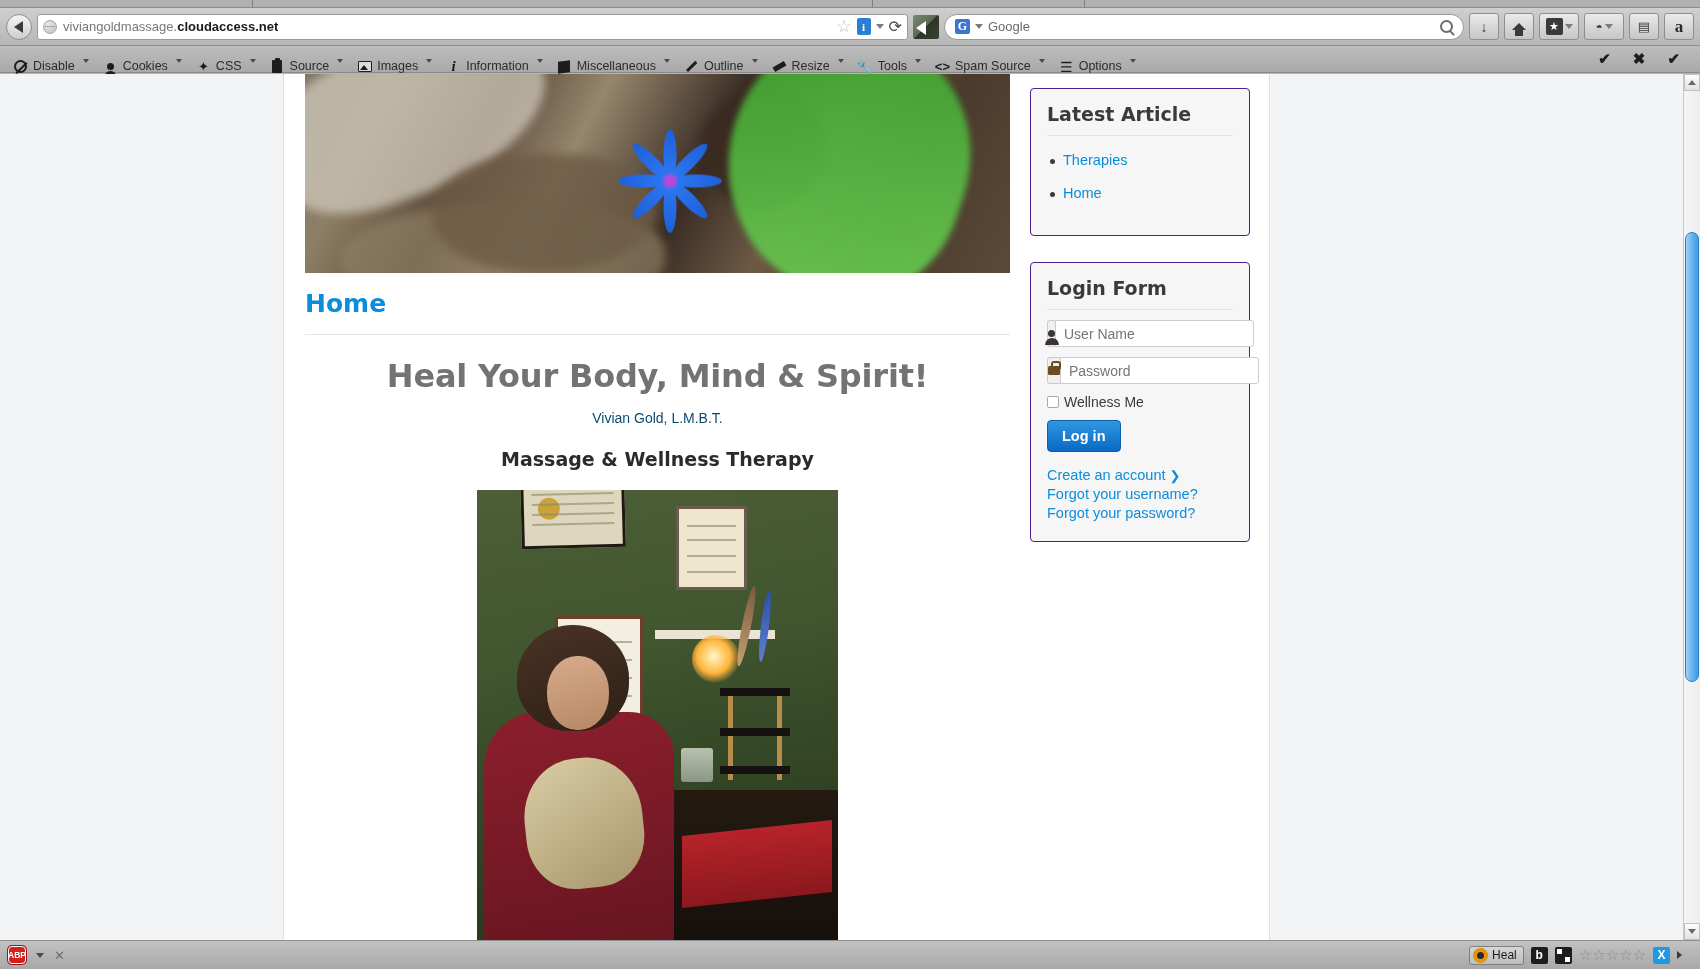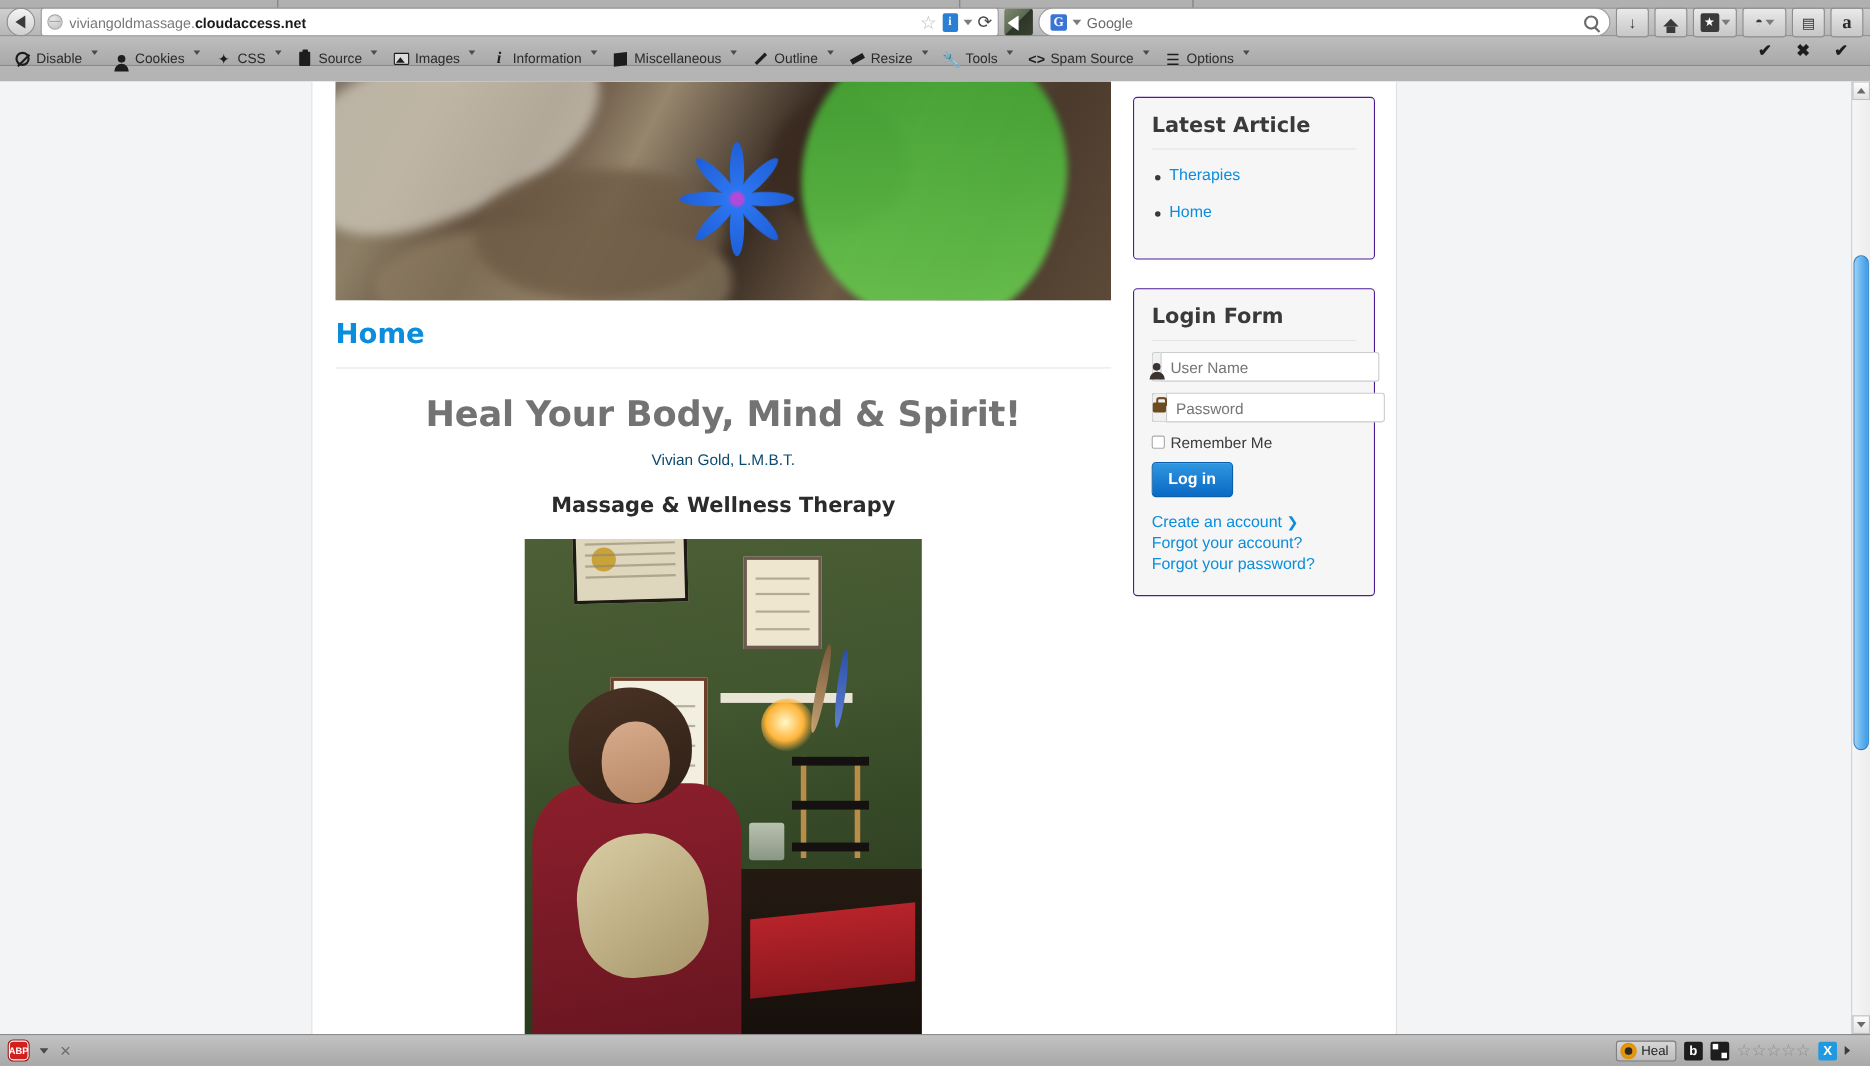--- a/index.html
+++ b/index.html
@@ -15,21 +15,21 @@
 
   .tabstrip {
     height:8px; background:#b0b0b0;
     border-bottom:1px solid #8c8c8c;
     display:flex; align-items:flex-end;
   }
   .tabstrip .tabseg { height:7px; border-right:1px solid #7d7d7d; }
 
   
   .navbar {
-    height:25px;
+    height:38px;
     background:linear-gradient(#cfcfcf,#b6b6b6);
     border-bottom:1px solid #8e8e8e;
     display:flex; align-items:center; padding:0 6px; gap:5px;
   }
   .backbtn {
     width:26px;height:26px;border-radius:50%;
     background:linear-gradient(#f4f4f4,#cfcfcf);
     border:1px solid #8e8e8e;
     display:flex;align-items:center;justify-content:center;
     flex:0 0 auto;
@@ -512,28 +512,28 @@
 
               <div class="field">
                 <span class="addon">
                     <span class="lock-ico"></span>
                   </span>
                 <input class="finput" type="password" placeholder="Password" style="">
               </div>
 
               <label class="remember">
                 <span class="cbx"></span>
-                <span>Remember Me</span>
+                <span>Wellness Me</span>
               </label>
 
               <button class="loginbtn">Log in</button>
 
               <div class="loglinks">
                 <a href="#"><span>Create an account</span> <span class="arrowg">❯</span></a>
-                <a href="#">Forgot your account?</a>
+                <a href="#">Forgot your username?</a>
                 <a href="#">Forgot your password?</a>
               </div>
             </div>
 
           </div>
 
         </div>
       </div>
     </div>
 

